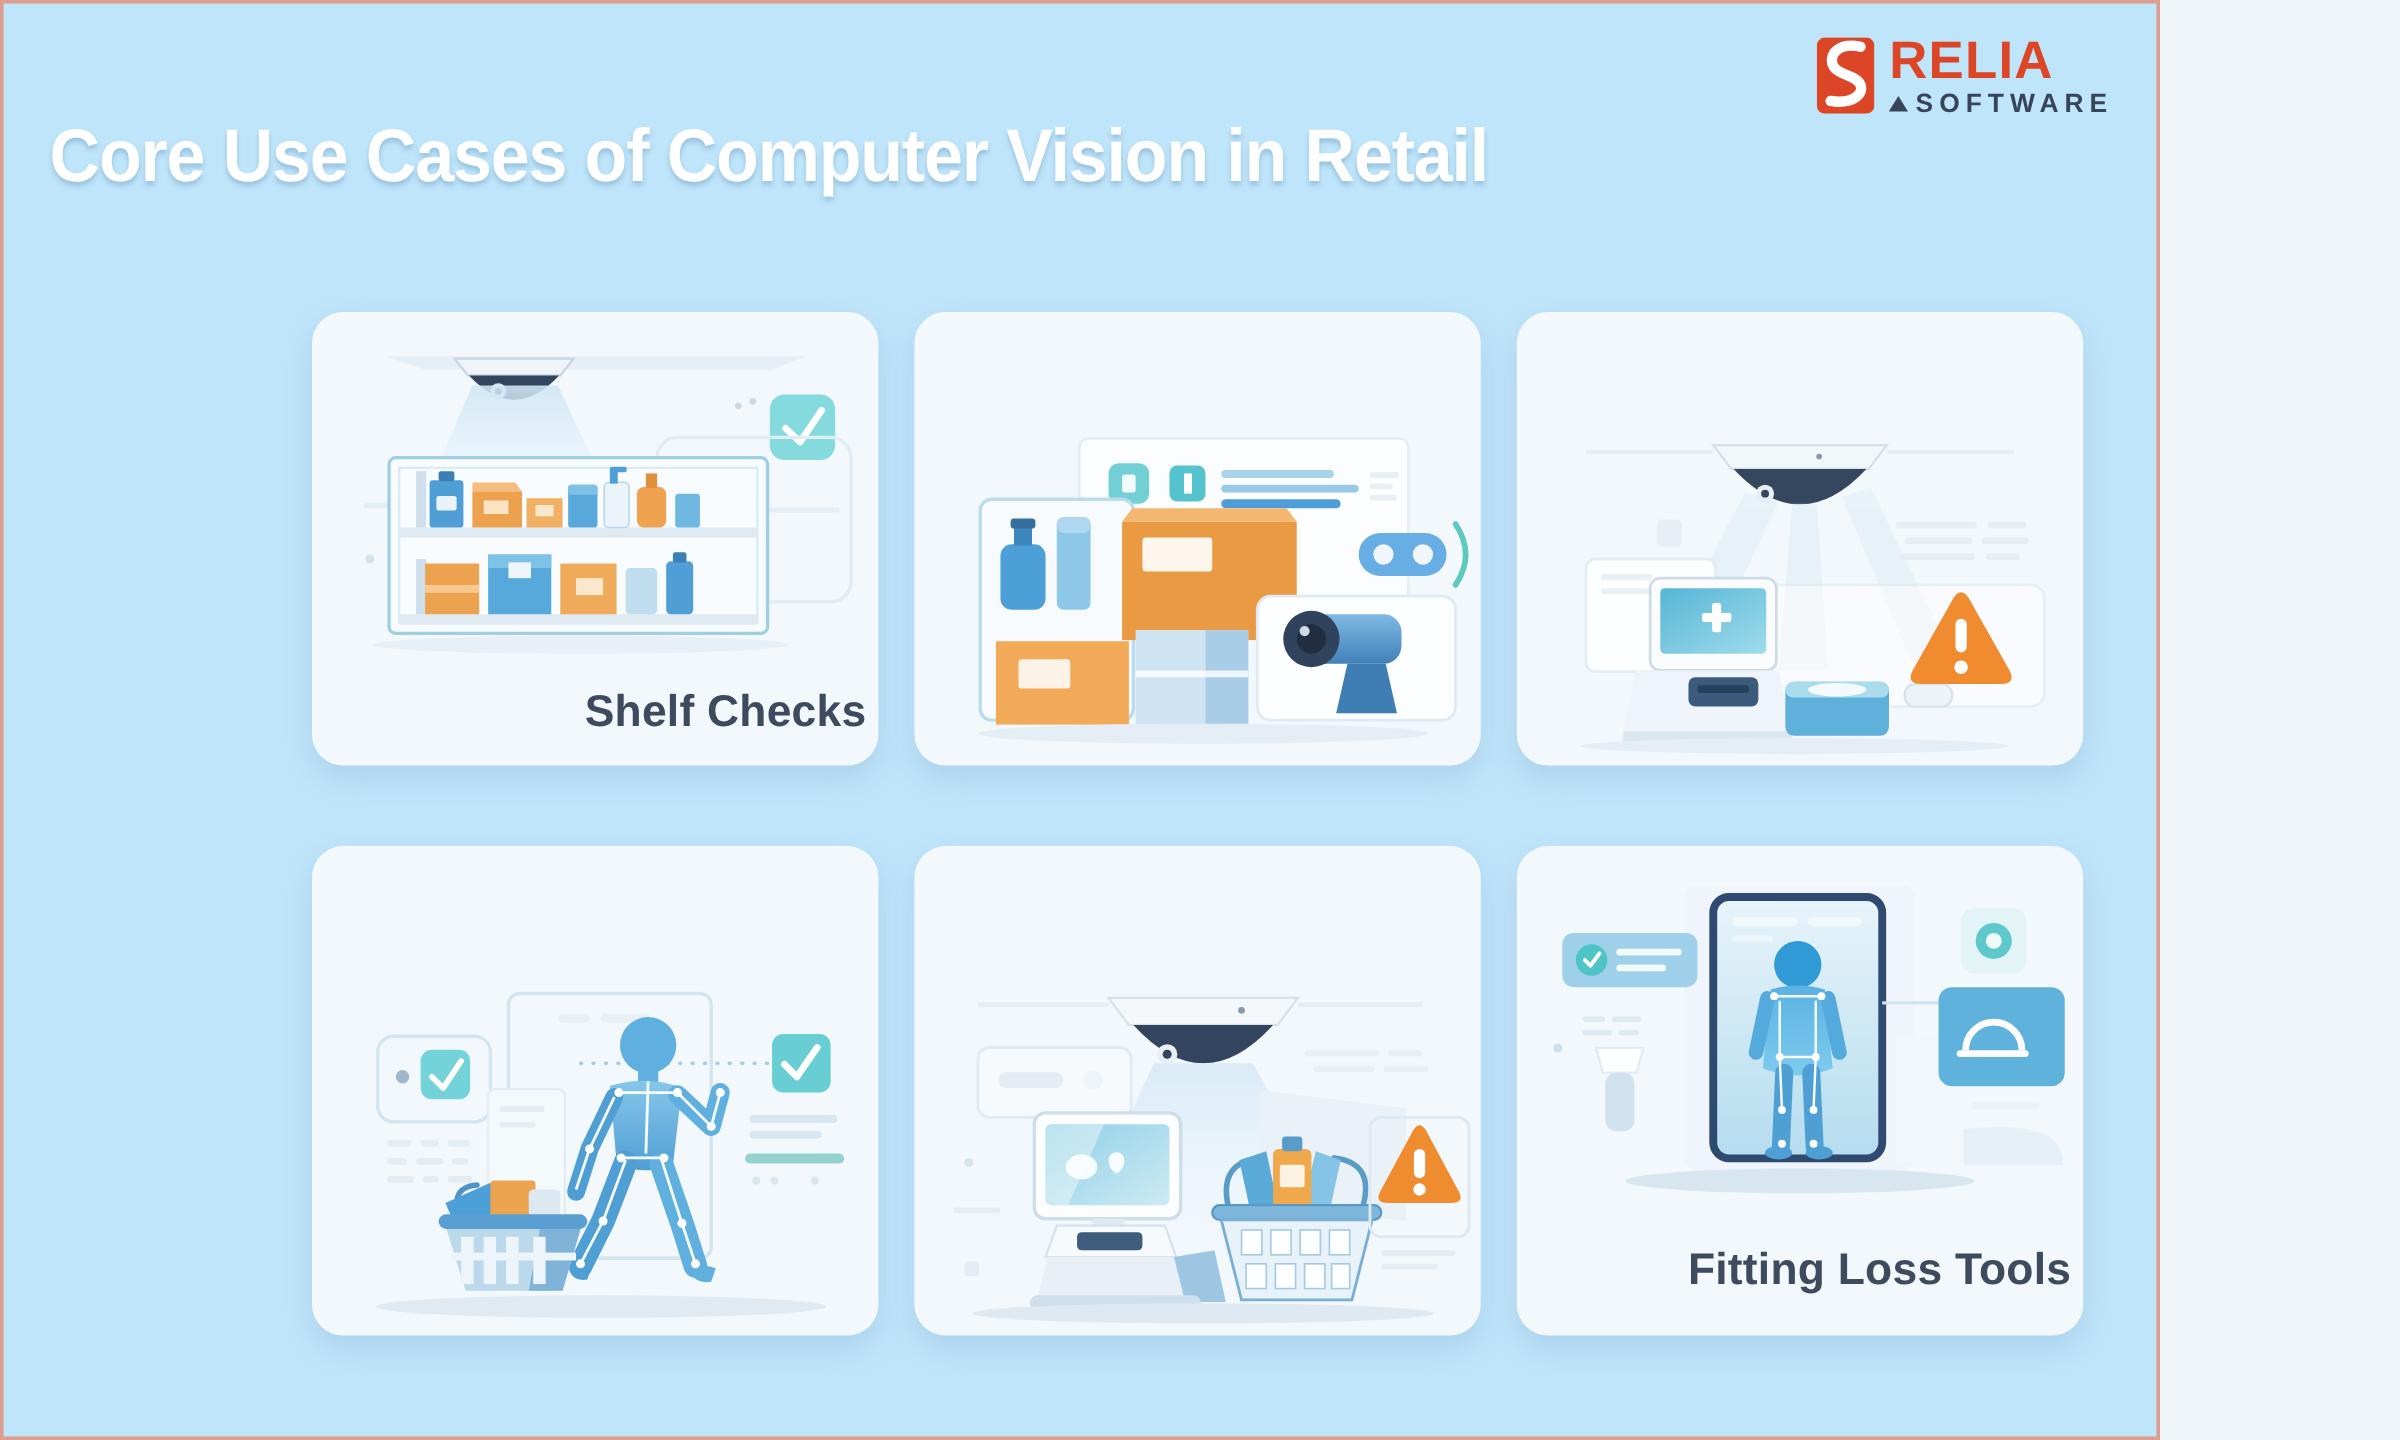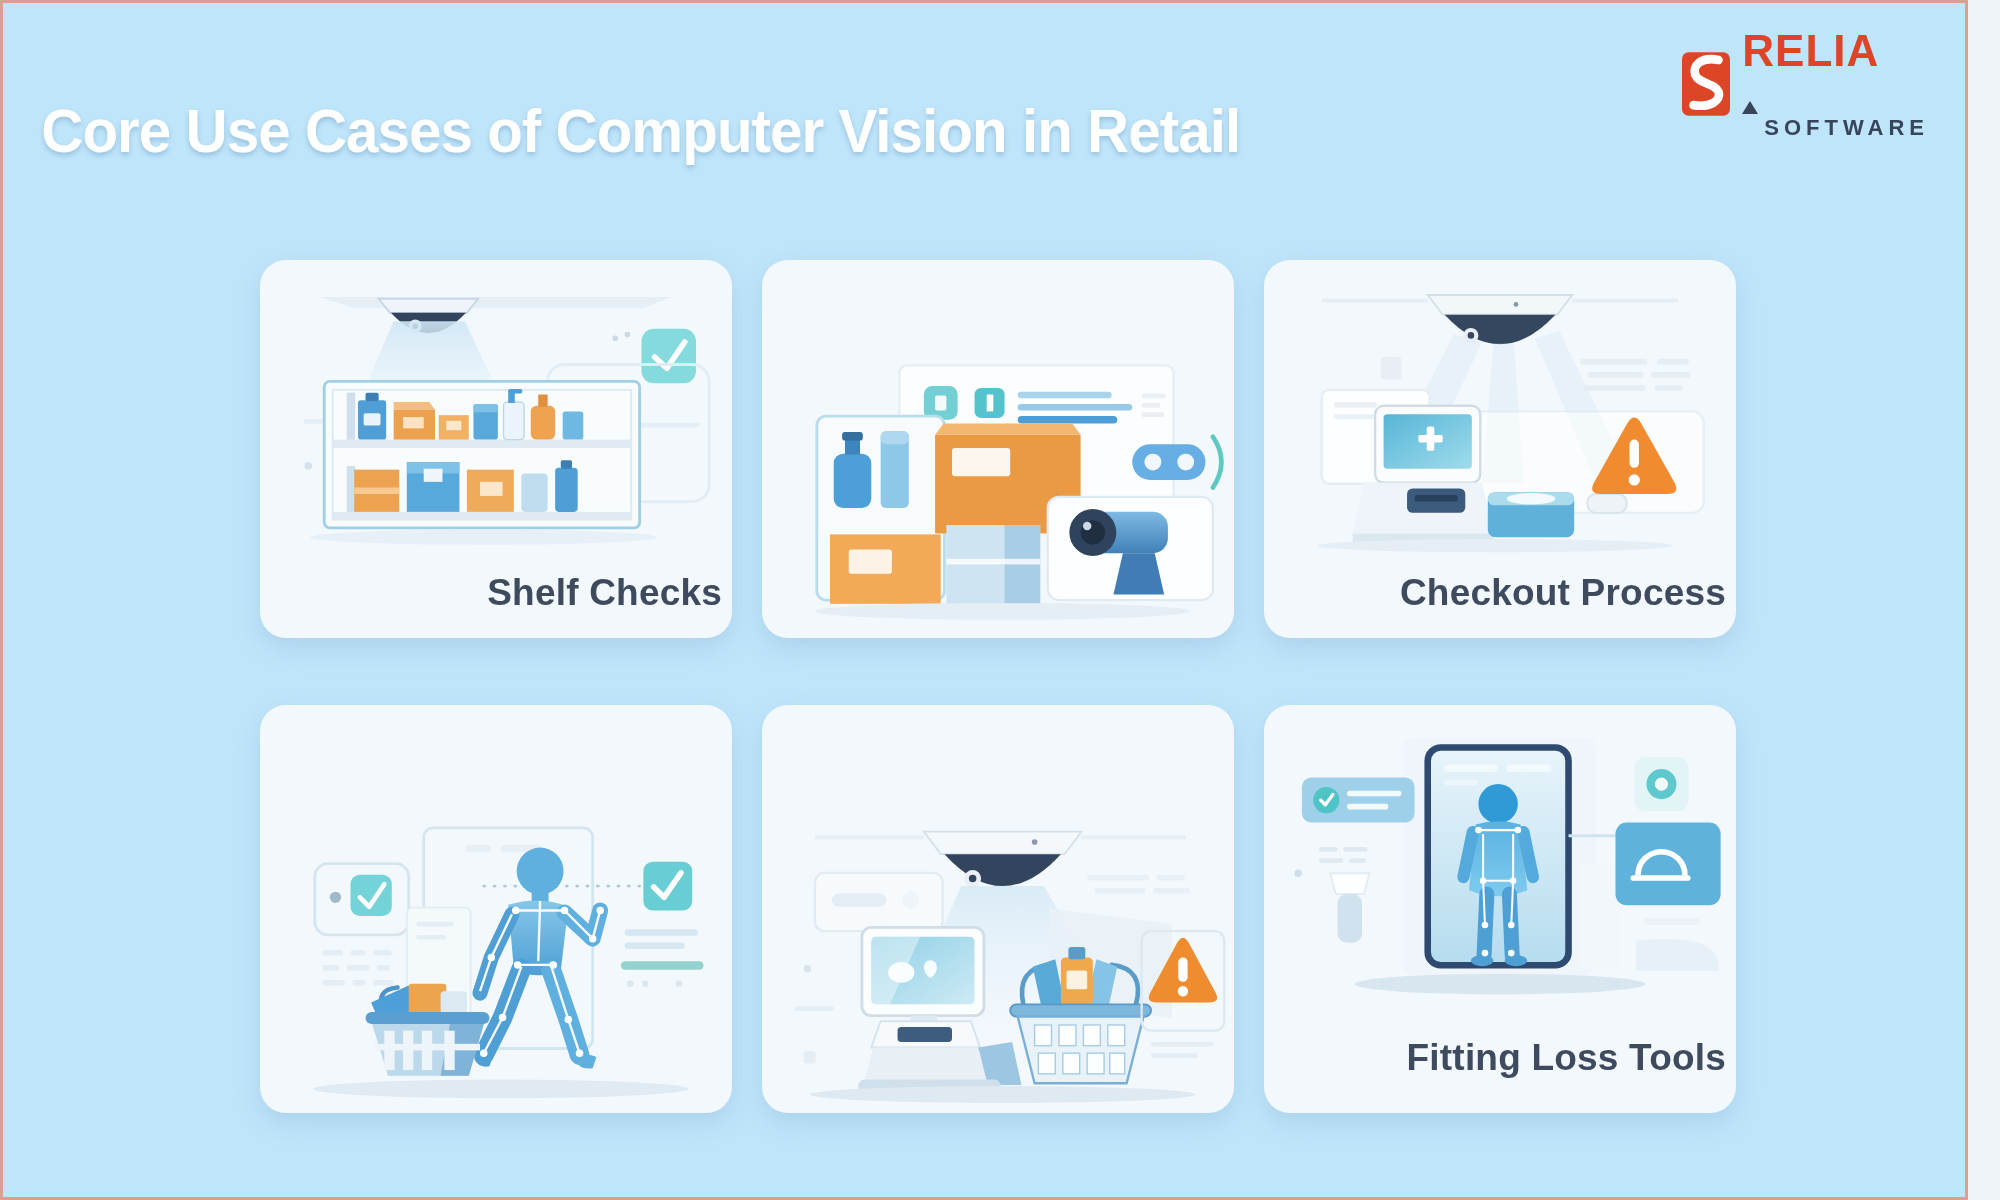--- a/index.html
+++ b/index.html
@@ -3,32 +3,32 @@
 <meta charset="utf-8">
 <style>
   :root{
     --bg:#bfe5fa; --frame:#db9e90; --card:#f3f8fd; --label:#3e4a5e;
     --title:#ffffff; --logo-red:#dd4527; --logo-dark:#37445a;
   }
   *{margin:0;padding:0;box-sizing:border-box;}
   html,body{width:2000px;height:1200px;}
   body{font-family:"Liberation Sans", sans-serif; background:#eef4f8;}
   .frame{
-    position:relative;width:1968px;height:1200px;background:var(--bg);
+    position:relative;width:1800px;height:1200px;background:var(--bg);
     border:3px solid var(--frame);overflow:hidden;
   }
   
   .logo{position:absolute;top:26px;right:36px;display:flex;align-items:center;gap:12px;}
   .logo-mark{width:48px;height:64px;flex:0 0 auto;}
   .logo-text{display:flex;flex-direction:column;line-height:1;}
   .logo-name{font-size:44px;font-weight:bold;color:var(--logo-red);letter-spacing:1px;}
   .logo-sub{display:flex;align-items:center;gap:6px;margin-top:2px;}
   .logo-tri{width:0;height:0;border-left:8px solid transparent;border-right:8px solid transparent;
     border-bottom:13px solid var(--logo-dark);}
-  .logo-suffix{font-size:22px;font-weight:bold;color:var(--logo-dark);letter-spacing:5px;margin-top:42px;}
+  .logo-suffix{font-size:22px;font-weight:bold;color:var(--logo-dark);letter-spacing:5px;}
   
   .title-wrap{position:absolute;top:92px;left:0;width:100%;text-align:left;}
   .page-title{
     display:inline-block;color:var(--title);font-size:62px;font-weight:bold;
     letter-spacing:-1px;transform:scaleX(.94);
     text-shadow:0 3px 5px rgba(105,150,190,.45);
   }
   
   .grid{
     position:absolute;left:257px;top:257px;width:1476px;
@@ -255,21 +255,20 @@
             <rect x="338" y="226" width="42" height="20" rx="9" fill="#eef3f7" stroke="#d8e3ea" stroke-width="2"></rect>
           </g>
           <g>
             <path d="M381,150 Q388,139 395,150 L431,214 Q437,226 423,226 L353,226 Q339,226 345,214 Z" fill="#f08c2f"></path>
             <rect x="383" y="168" width="10" height="30" rx="5" fill="#ffffff"></rect>
             <circle cx="388" cy="211" r="6" fill="#ffffff"></circle>
           </g>
           <ellipse cx="240" cy="281" rx="190" ry="7" fill="#e4eef4"></ellipse>
         </svg>
       </div>
-      <div class="card-label">Checkout Process</div>
     </div>
 
     <div class="card">
       <div class="illustration">
         <svg width="460" height="298" viewBox="0 0 490 310">
           <defs>
             <linearGradient id="c4body" x1="0" y1="0" x2="0" y2="1">
               <stop offset="0" stop-color="#86c7e9"></stop>
                 <stop offset="1" stop-color="#4f9fd4"></stop>
             </linearGradient>

